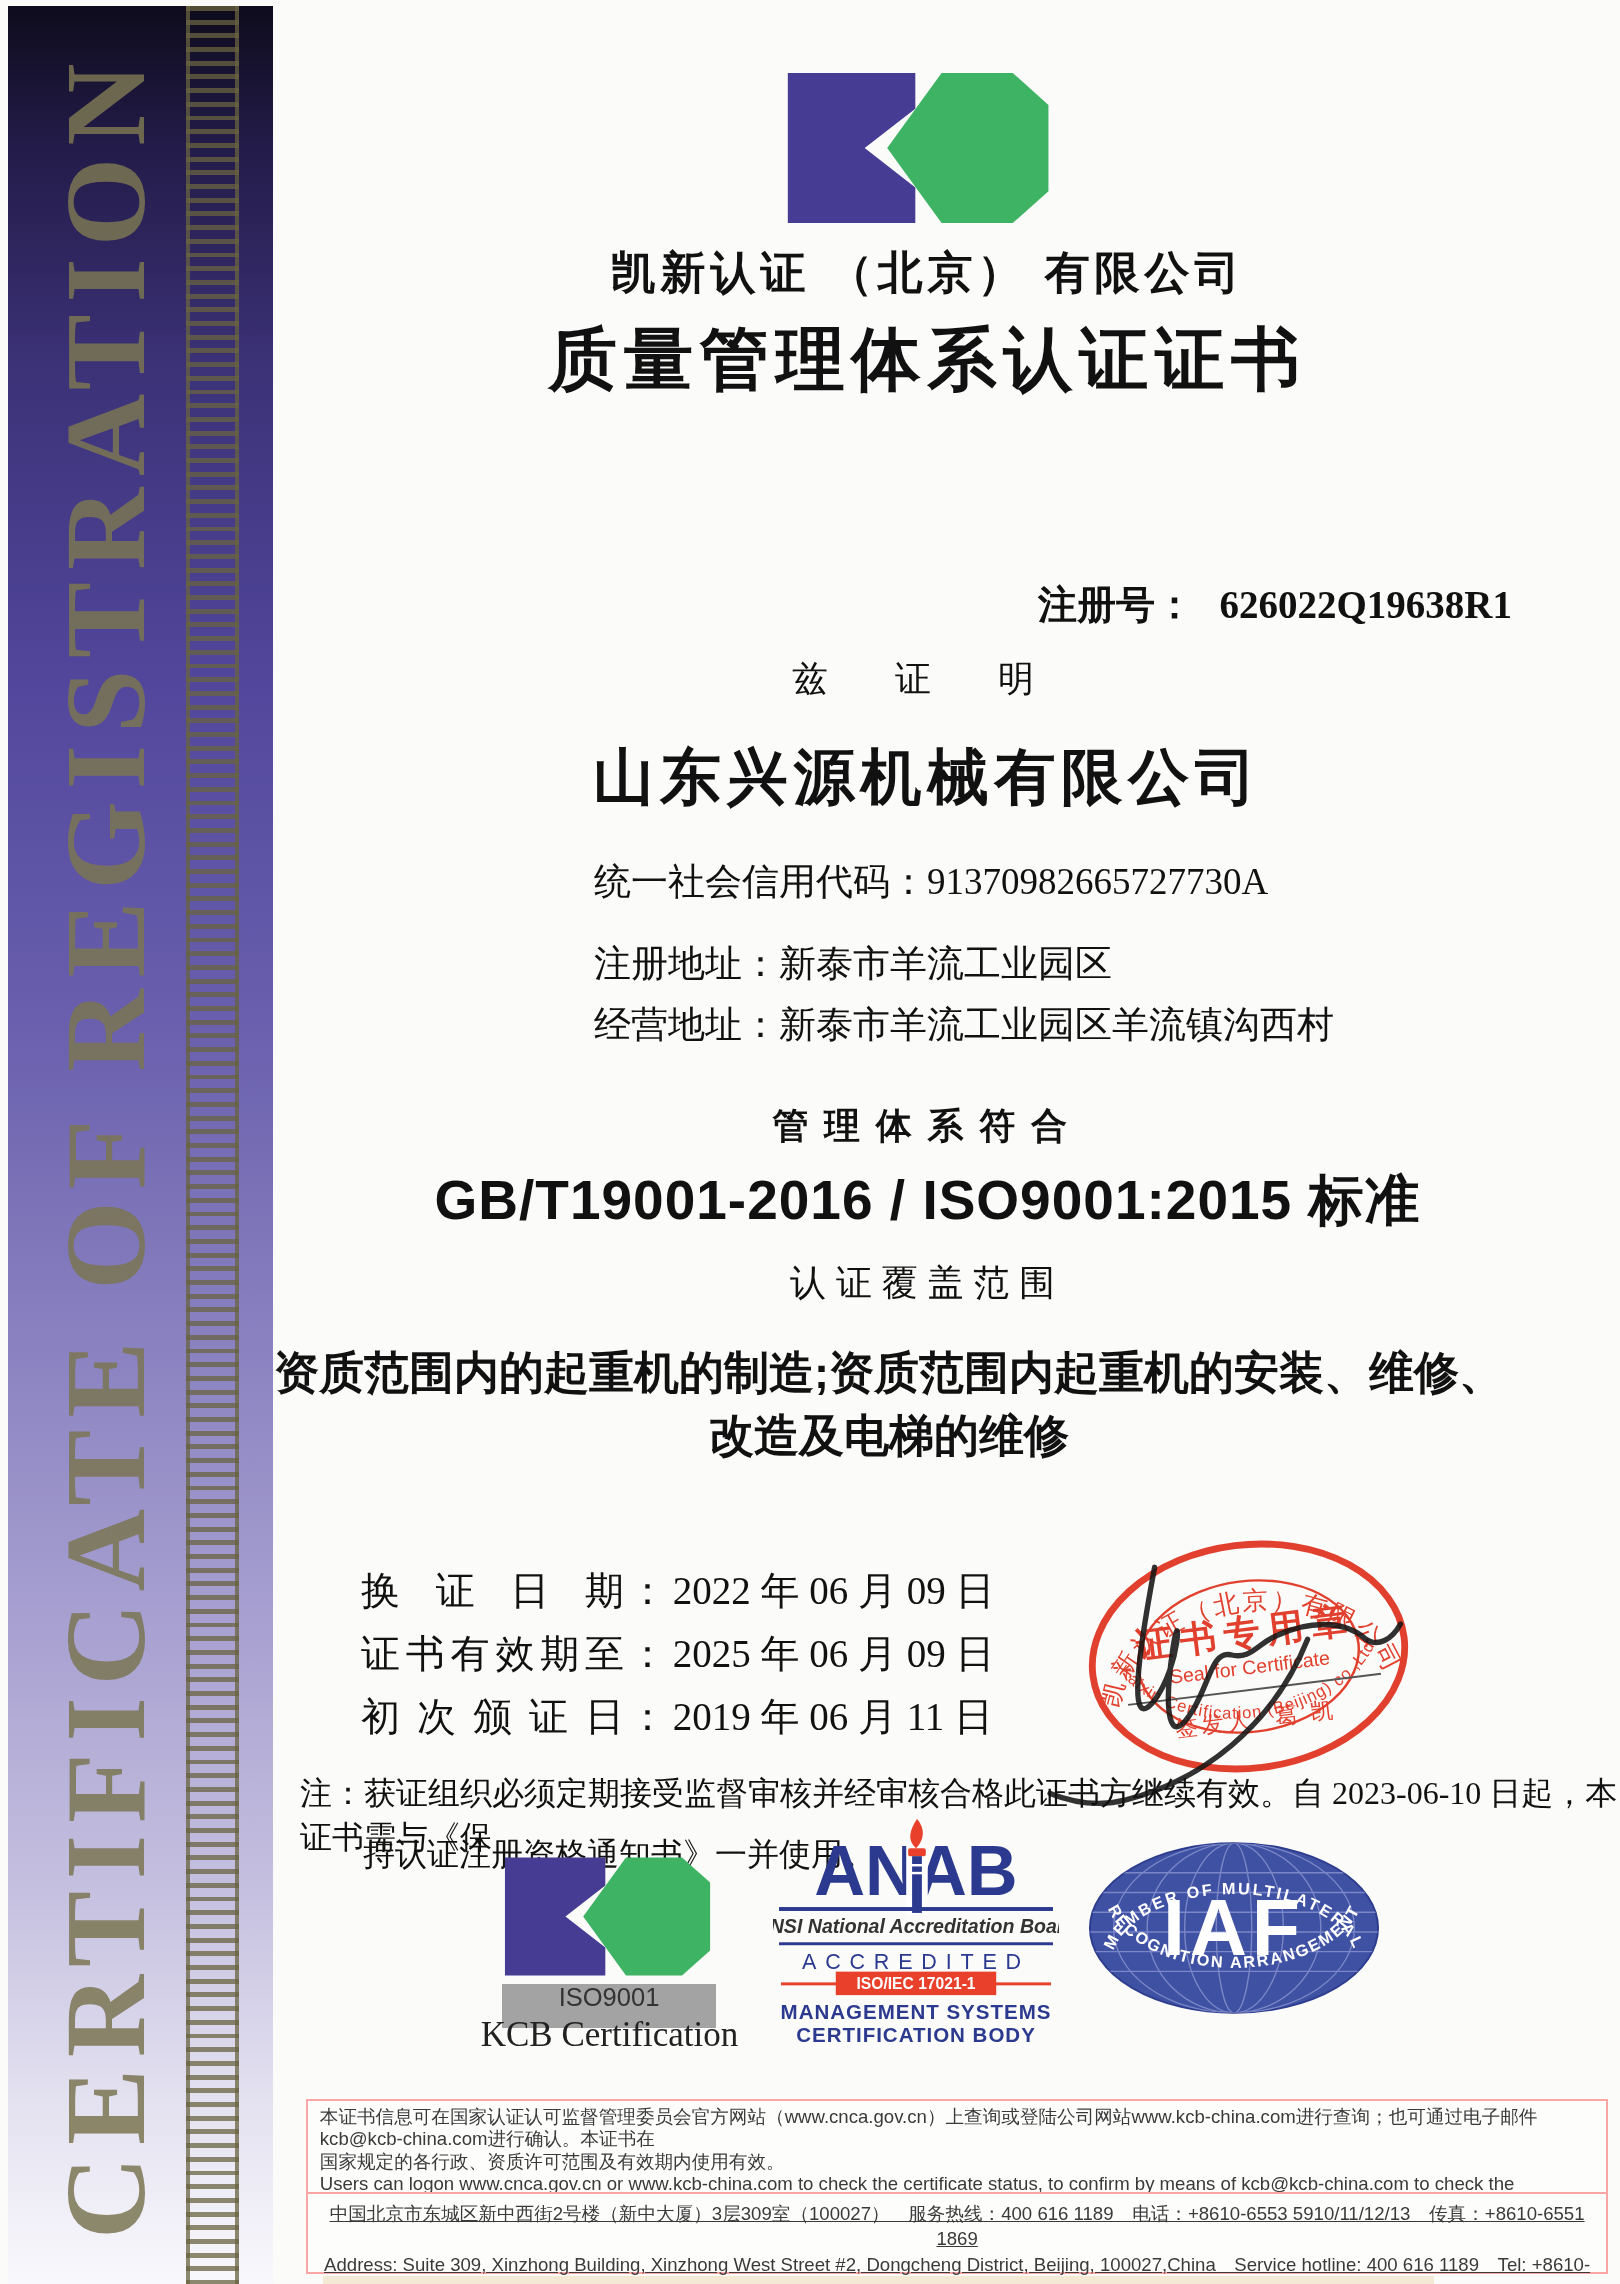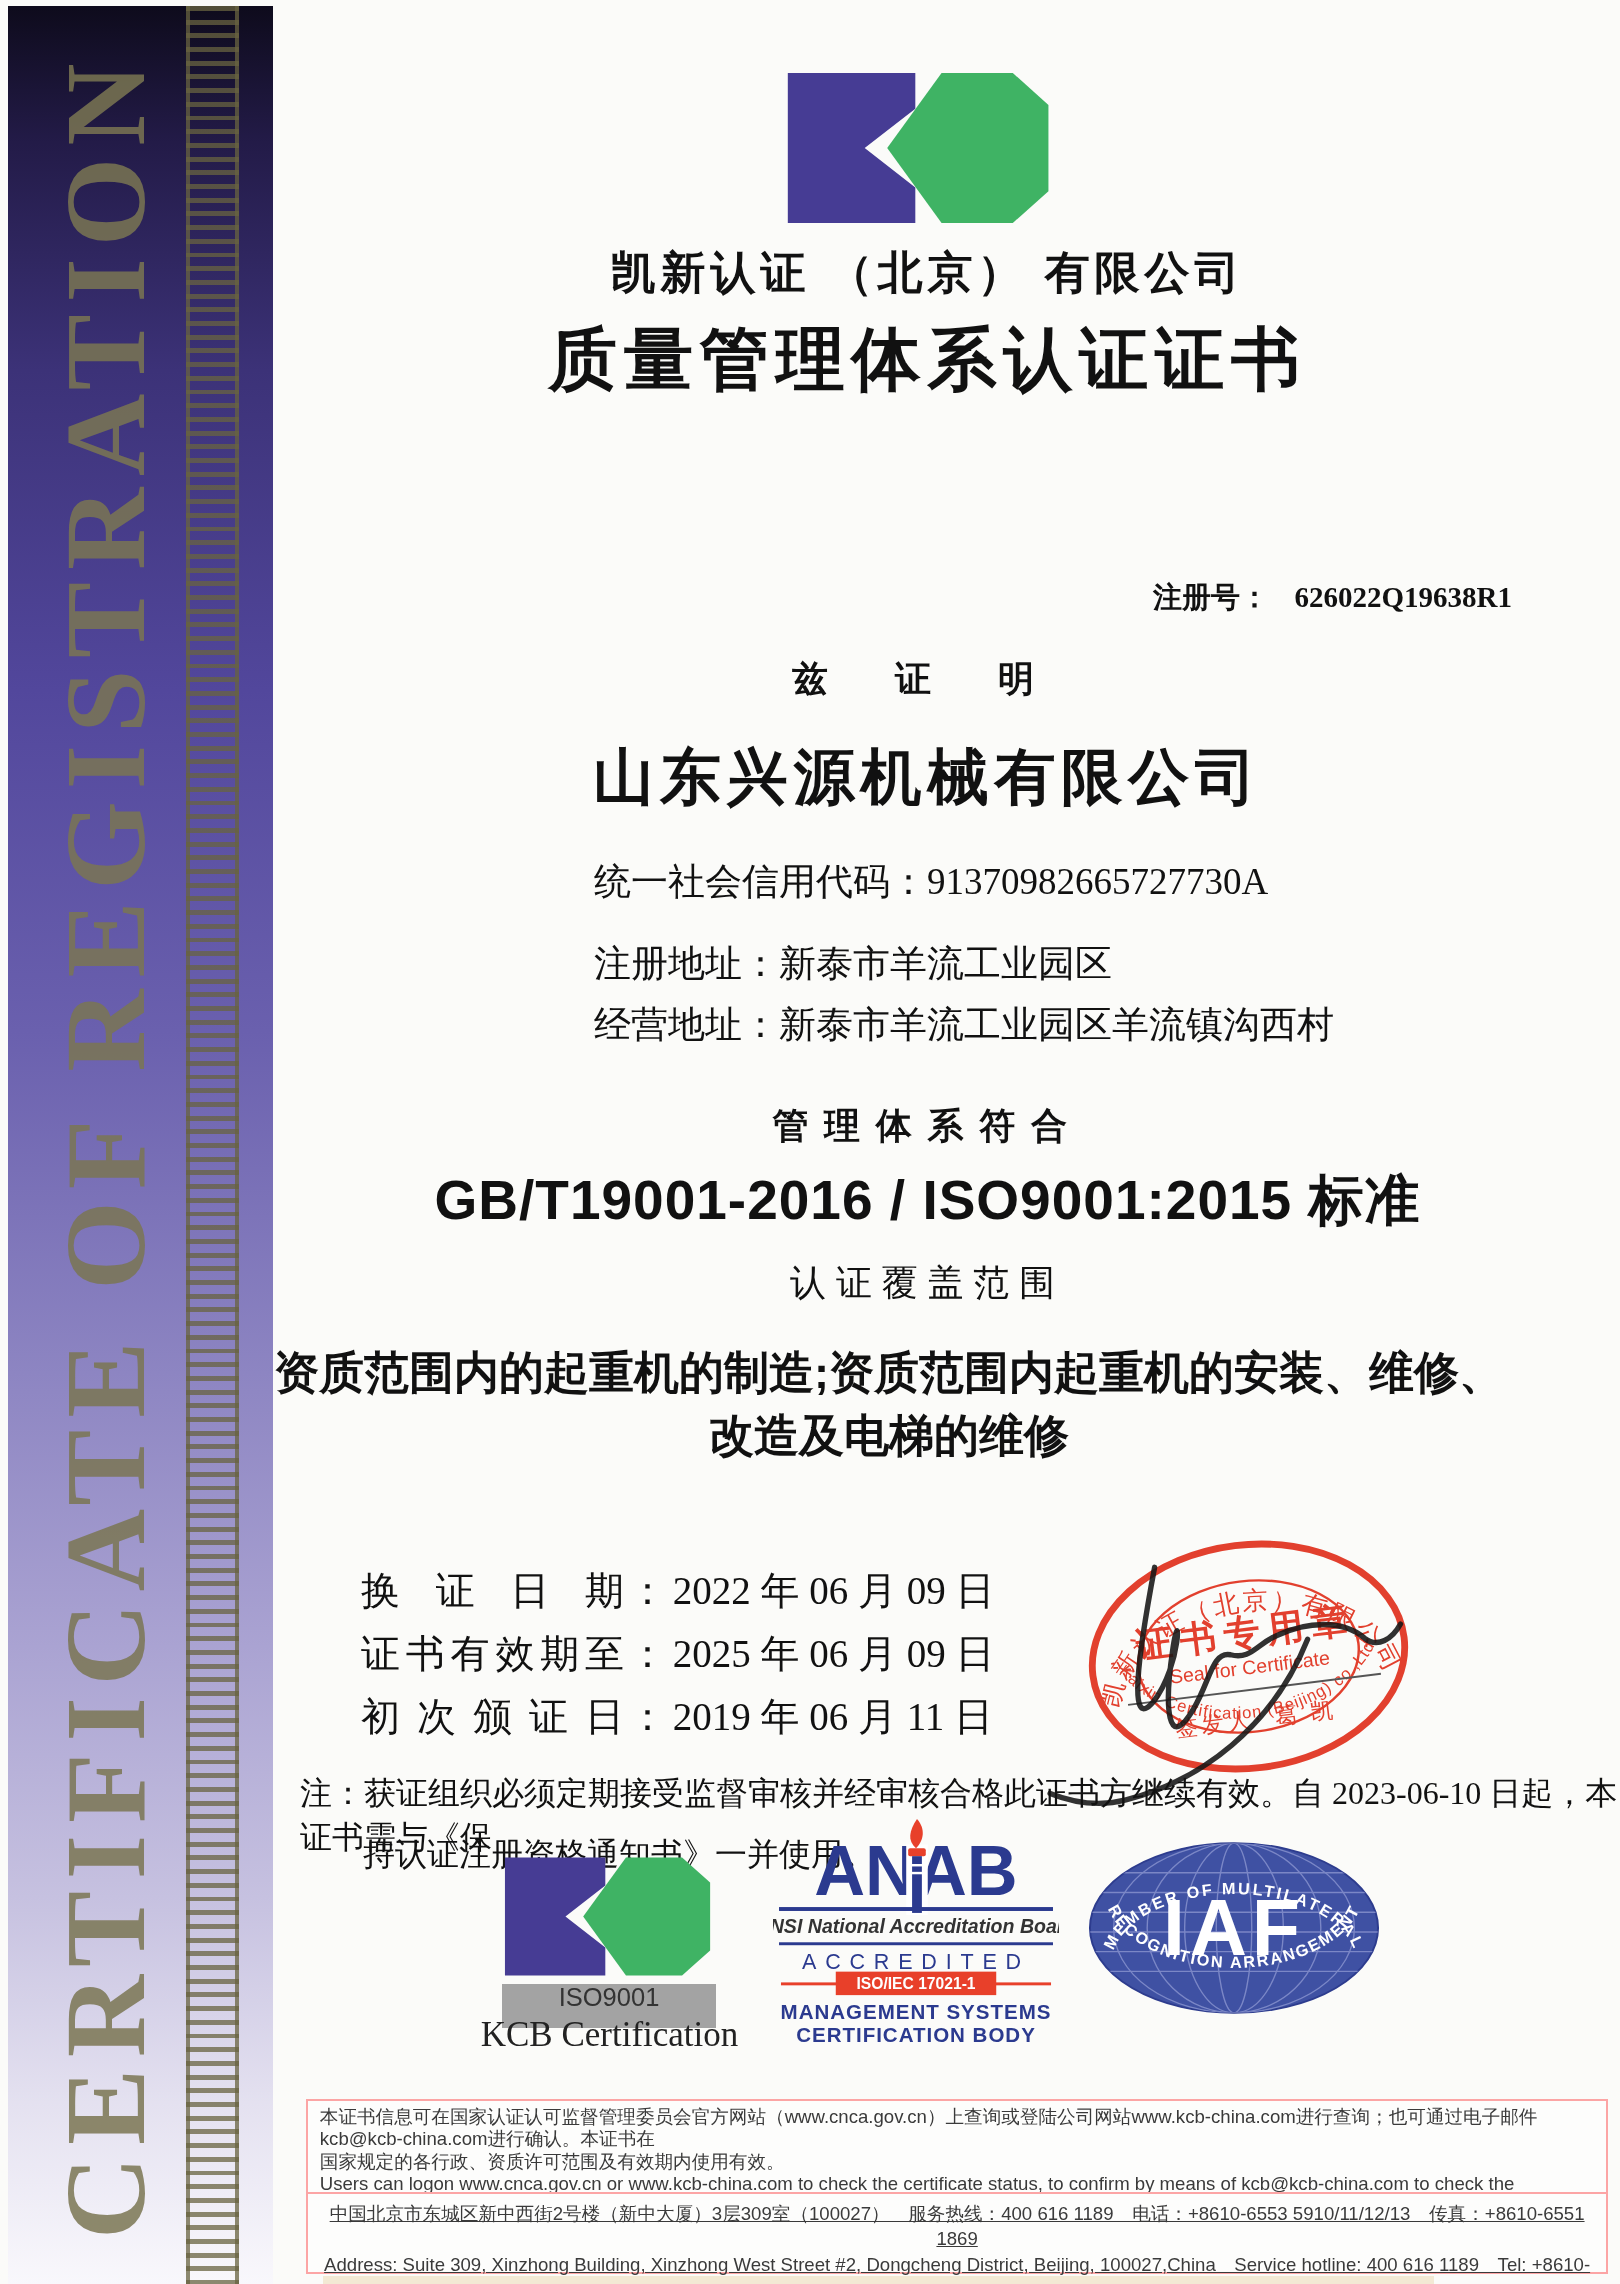--- a/index.html
+++ b/index.html
@@ -33,23 +33,23 @@
     border-left:4.9px solid rgba(104,99,64,0.75);
     border-right:4.9px solid rgba(104,99,64,0.75);
     background:repeating-linear-gradient(180deg,
       rgba(104,99,64,0.75) 0 4.9px, transparent 4.9px 13.7px);
   }
 
   
   .ctr{position:absolute; left:294px; right:59px; text-align:center;}
   .org-name{top:243px; font-size:45px; font-weight:700; letter-spacing:4.9px;}
   .cert-title{top:314px; font-size:69px; font-weight:800; letter-spacing:6.9px;}
-  .reg-line{position:absolute; top:578px; right:108px; font-size:29px; font-weight:700;}
+  .reg-line{position:absolute; top:578px; right:108px; font-size:39px; font-weight:700;}
   .reg-line .val{font-family:"Liberation Serif","DejaVu Serif",serif; margin-left:25.5px;}
-  .certify{top:655px; font-size:36px; letter-spacing:29px; font-weight:700;}
+  .certify{top:655px; font-size:36px; letter-spacing:29px; font-weight:400;}
   .company{top:737px; font-size:61px; font-weight:700; letter-spacing:5.9px;}
   .kv{position:absolute; left:594px; font-size:37px;}
   .credit{top:857px;}
   .addr1{top:939px;}
   .addr2{top:1000px;}
   .conform{top:1102px; font-size:36px; letter-spacing:15.7px; font-weight:600;}
   .standard{top:1164px; font-size:55px; font-weight:800; letter-spacing:1px;}
   .scope-title{top:1259px; font-size:36px; letter-spacing:9.8px; font-weight:400;}
   .scope1{top:1343px; left:227px; right:69px; font-size:45px; font-weight:700;}
   .scope2{top:1406px; left:227px; right:69px; font-size:45px; font-weight:700;}

